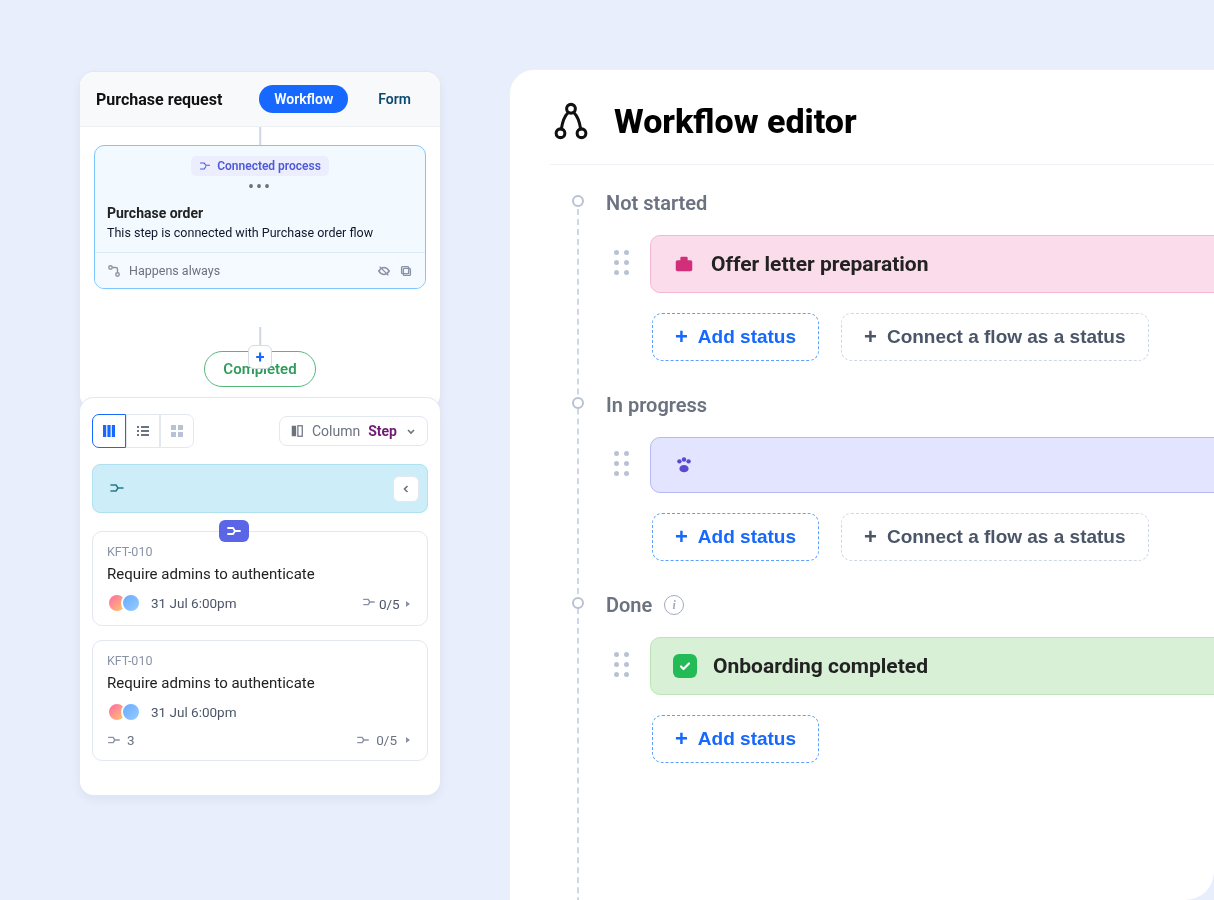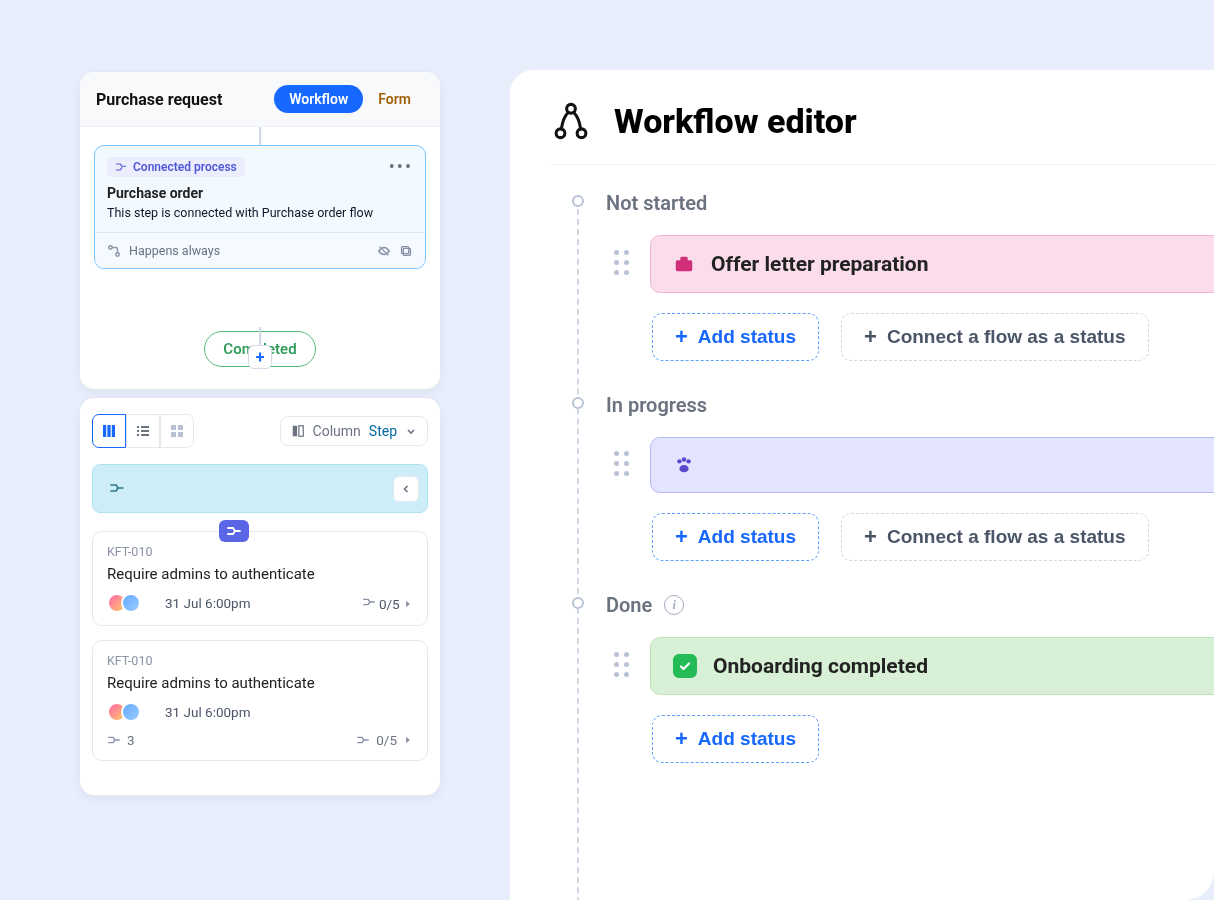--- a/index.html
+++ b/index.html
@@ -31,37 +31,38 @@
     left: 80px; top: 72px; width: 360px;
   }
   .pr-header {
     display: flex; align-items: center; justify-content: space-between;
     padding: 13px 14px 13px 16px;
     border-bottom: 1px solid #edf0f5;
     background: #f7f9fb;
     border-radius: 14px 14px 0 0;
   }
   .pr-title { font-size: 16px; font-weight: 700; color: #111; }
-  .pr-tabs { display: flex; gap: 0; align-items: flex-end; }
+  .pr-tabs { display: flex; gap: 15px; align-items: flex-end; }
   .pill {
     padding: 6px 15px; border-radius: 999px;
     font-weight: 600; font-size: 14px;
   }
   .pill.active { background: #1668ff; color: #fff; }
-  .pill.inactive { color: #a16207; }
+  .pill.inactive { color: #0c4a6e; }
   .pr-body { padding: 18px 14px 22px; position: relative; }
   .step-card {
     border: 1.5px solid #7cc6ff;
     border-radius: 10px;
     background: #f2faff;
     overflow: hidden;
   }
   .step-card-head {
     display: flex; align-items: center; justify-content: space-between;
     padding: 10px 12px 6px;
+    flex-direction: column;
   }
   .tag {
     display: inline-flex; align-items: center; gap: 6px;
     background: #eceefe; color: #4f58d8;
     font-size: 12px; font-weight: 600;
     padding: 3px 8px; border-radius: 5px;
   }
   .tag svg { width: 12px; height: 12px; }
   .more-dots { color: #6b7280; font-size: 18px; letter-spacing: 2px; cursor: pointer; }
   .step-card-title { padding: 2px 12px 4px; font-weight: 700; color: #222; font-size: 14px; }
@@ -111,21 +112,21 @@
   }
   .view-btn:first-child { border-radius: 7px 0 0 7px; }
   .view-btn:last-child  { border-radius: 0 7px 7px 0; }
   .view-btn.active { border-color: #1668ff; color: #1668ff; }
   .column-select {
     display: flex; align-items: center; gap: 8px;
     border: 1px solid #e3e8ef; border-radius: 8px;
     padding: 6px 10px; font-size: 14px;
   }
   .column-select .lbl { color: #6b7280; }
-  .column-select .val { color: #0369a1; font-weight: 400; }
+  .column-select .val { color: #701a75; font-weight: 700; }
   .column-header {
     position: relative;
     background: #cdeef8; border: 1px solid #aee2f1;
     border-radius: 8px; padding: 14px 40px 14px 16px;
     color: #2a656e; font-weight: 600; margin-bottom: 18px;
   }
   .col-arrow {
     position: absolute; right: 8px; top: 50%; transform: translateY(-50%);
     width: 26px; height: 26px; border-radius: 6px; background: #fff;
     border: 1px solid #e3e8ef;
@@ -144,21 +145,21 @@
     border: 7px solid transparent; border-top-color: #222b3a;
     border-bottom: none;
   }
   .task-card {
     border: 1px solid #e3e8ef; border-radius: 10px;
     padding: 12px 14px 12px; margin-bottom: 14px;
     position: relative; background: #fff;
   }
   .task-id { color: #8a93a6; font-size: 12.5px; margin-bottom: 6px; }
   .task-title { font-size: 15px; color: #222; margin-bottom: 10px; }
-  .task-meta { display: flex; align-items: center; gap: 24px; color: #4a5568; font-size: 13.5px; margin-top: 8px; }
+  .task-meta { display: flex; align-items: center; gap: 10px; color: #4a5568; font-size: 13.5px; margin-top: 8px; }
   .avatars { display: flex; }
   .av { width: 20px; height: 20px; border-radius: 50%; border: 2px solid #fff; background: linear-gradient(135deg,#f6a,#fc6); }
   .av + .av { margin-left: -6px; }
   .av.b { background: linear-gradient(135deg,#6af,#9cf); }
   .task-foot {
     display: flex; align-items: center; justify-content: space-between;
     margin-top: 10px; color: #6b7280; font-size: 13.5px;
   }
   .task-foot .pair { display: flex; align-items: center; gap: 6px; }
   .flow-chip {

